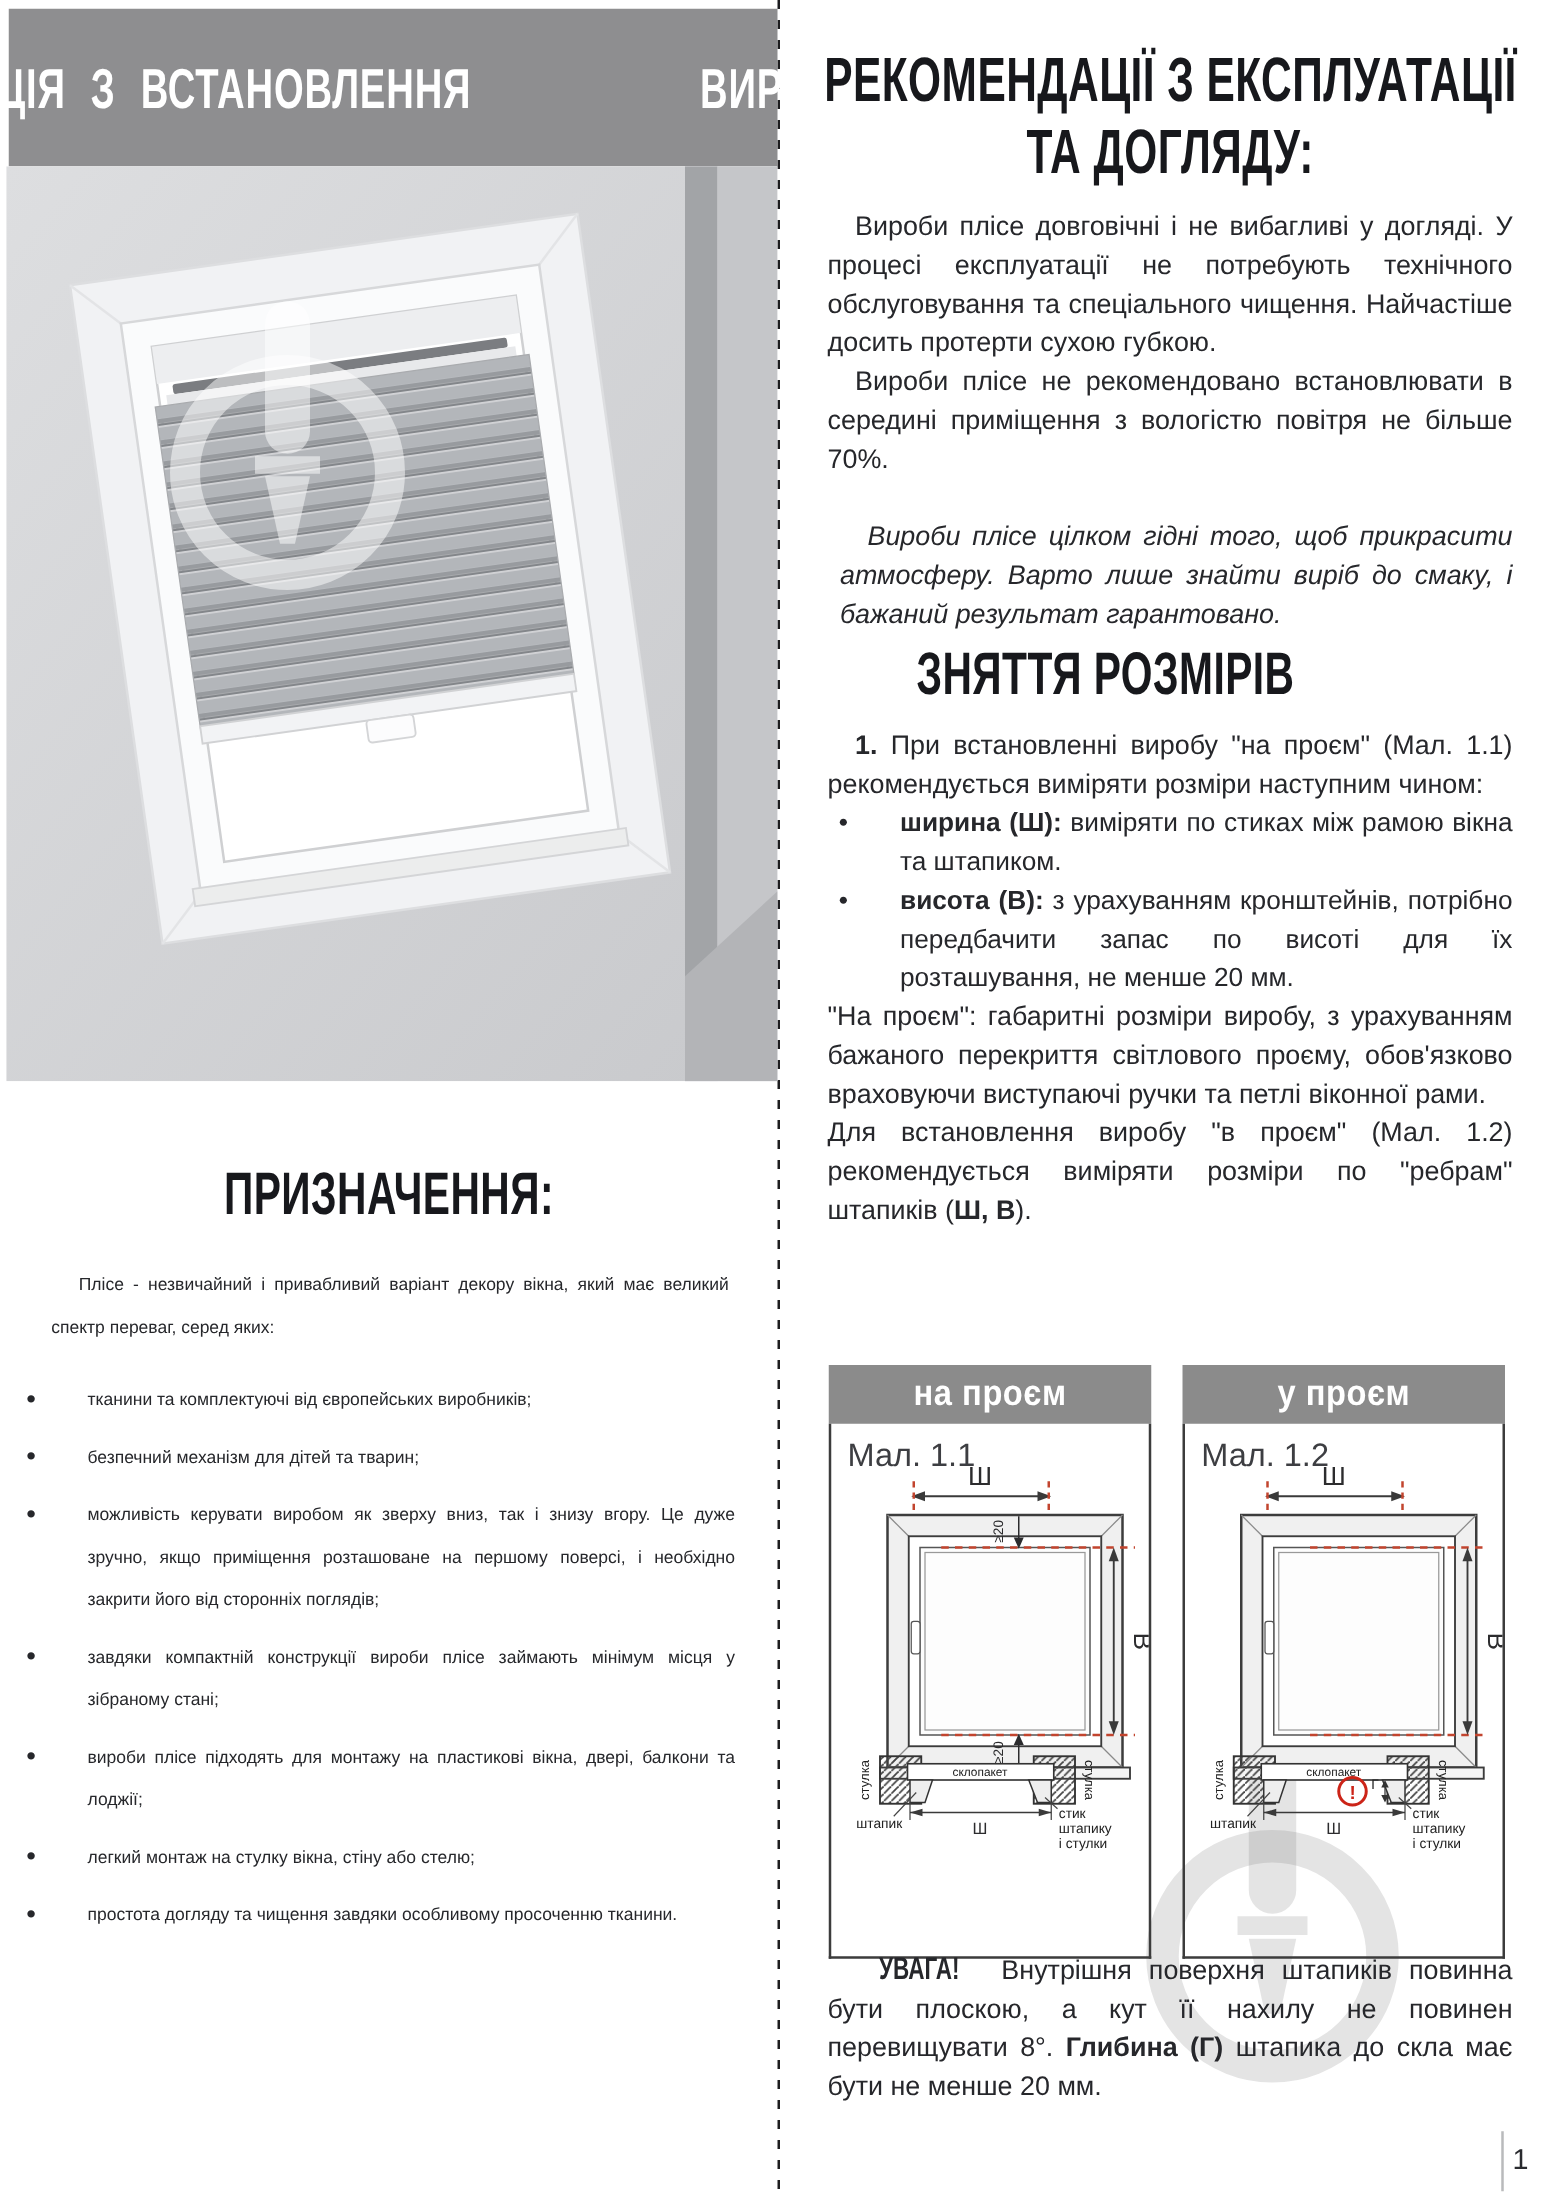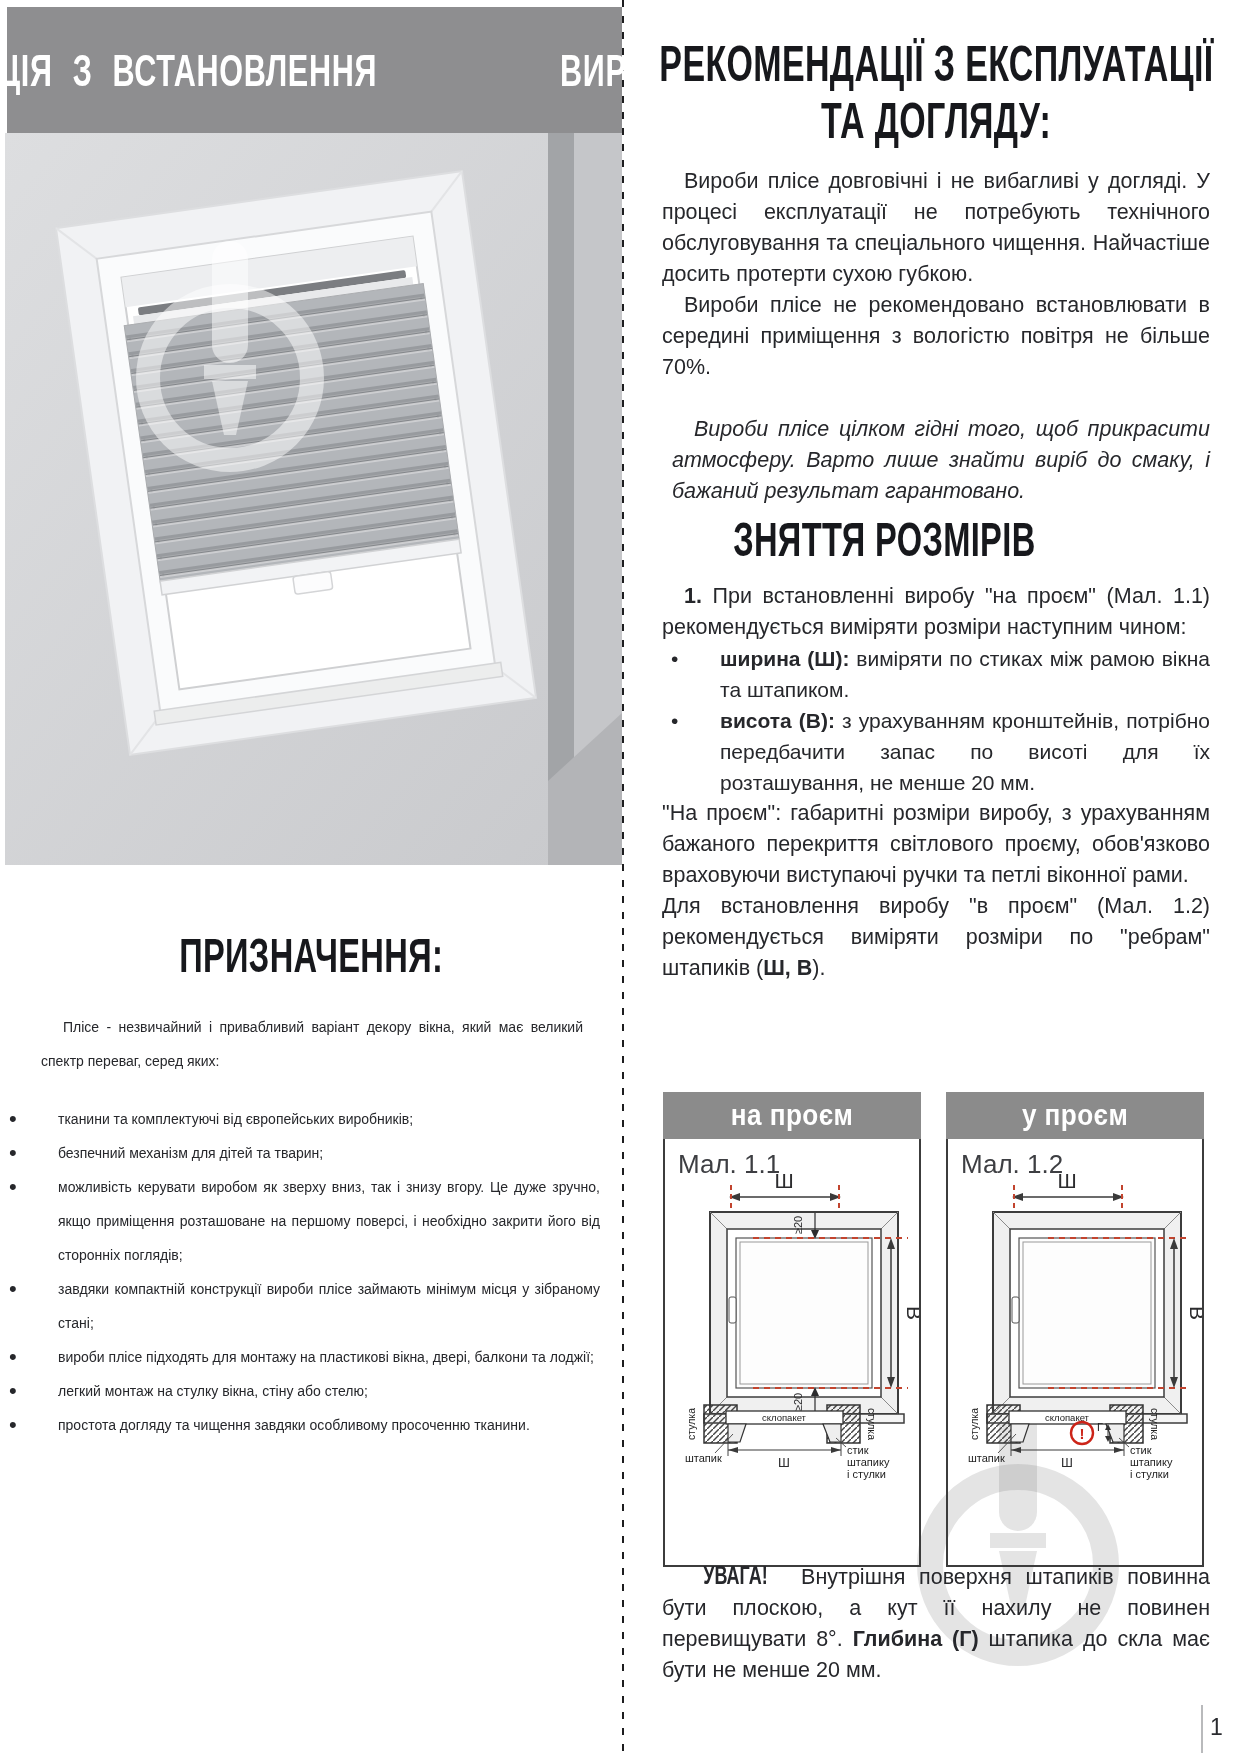--- a/index.html
+++ b/index.html
@@ -16,21 +16,21 @@
     font-weight:700;font-size:45px;line-height:55px;color:#ffffff;white-space:nowrap;
     letter-spacing:1px;word-spacing:16px;}
   .photo{position:absolute;left:5px;top:133px;width:617px;height:732px;}
   .purpose{position:absolute;left:0;top:930px;width:623px;}
   .purpose-h{display:flex;justify-content:center;margin-bottom:28px;}
   .cond-h{display:inline-block;transform:scaleX(.68);transform-origin:center;font-weight:700;
     font-size:48px;line-height:52px;color:#17181c;white-space:nowrap;letter-spacing:.5px;}
   .lcol-text{margin:0 41px;width:542px;font-size:14px;line-height:34px;text-align:justify;}
   .indent{text-indent:22px;}
   ul.blt{list-style:none;margin:24px 0 0 0;padding:0 0 0 58px;}
-  ul.blt li{position:relative;margin:0;}
+  ul.blt li{position:relative;margin:12px;}
   ul.blt li::before{content:"•";position:absolute;left:-49px;top:0;font-size:22px;}
   
   .rcol{position:absolute;left:623px;top:0;width:622px;height:1758px;padding:36px 12px 0 39px;
     box-sizing:border-box;}
   .rcol-inner{position:relative;z-index:1;width:548px;}
   .r-h1{display:flex;flex-direction:column;align-items:center;margin-bottom:16px;}
   .r-h1 .cond-h{font-size:50px;line-height:57px;}
   .r-h2{display:flex;justify-content:flex-start;margin:6px 0 14px 0;}
   .r-h2 .cond-h{font-size:48px;line-height:54px;}
   .para{margin:0;font-size:21.5px;line-height:31px;text-align:justify;}

